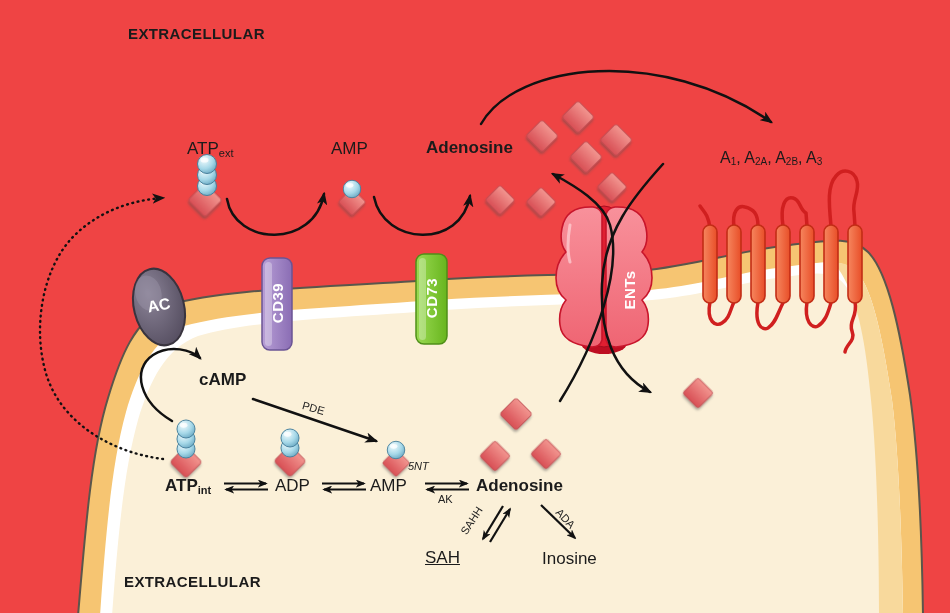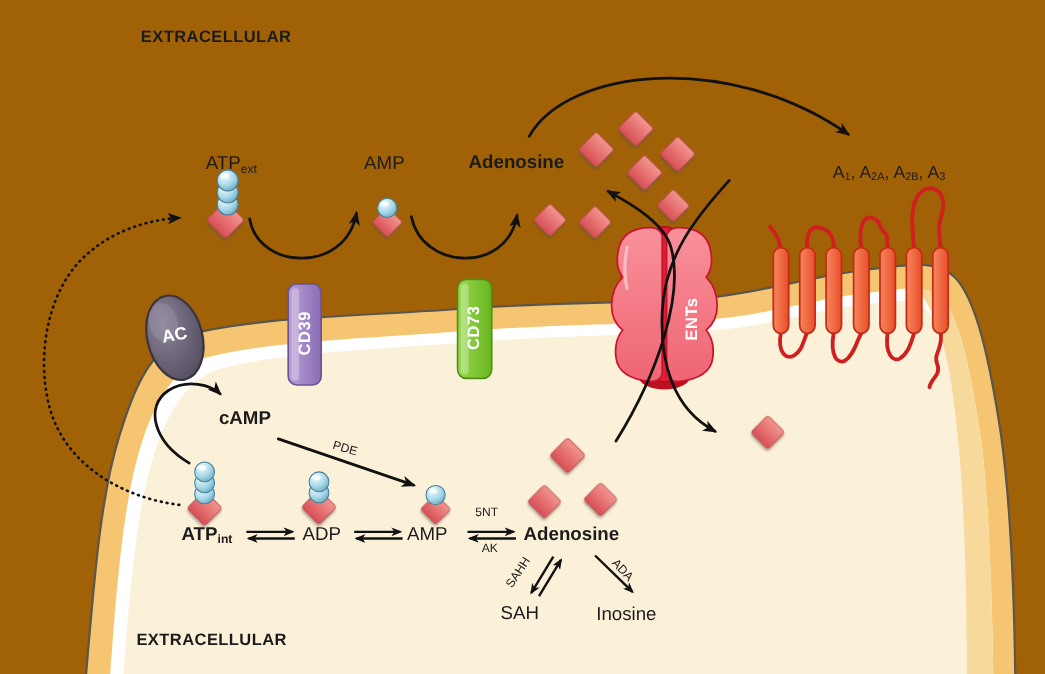--- a/index.html
+++ b/index.html
@@ -1,20 +1,20 @@
 <!DOCTYPE html>
 <html><head>
 <meta charset="utf-8">
 <style>
   html,body{margin:0;padding:0;}
   #stage{
     position:relative;
     width:950px;height:613px;
     overflow:hidden;
-    background:#a16207;
+    background:#ef4444;
     font-family:"Liberation Sans",sans-serif;
   }
   #stage svg{position:absolute;left:0;top:0;}
   .lbl{
     position:absolute;
     color:#1b1b1b;
     font-size:17px;
     white-space:nowrap;
     line-height:1.05;
     font-family:"Liberation Sans",sans-serif;
@@ -245,32 +245,32 @@
   </g>
 </svg>
 
 <div class="lbl compartment" style="left:128px;top:26px;">EXTRACELLULAR</div>
 <div class="lbl compartment" style="left:124px;top:574px;">EXTRACELLULAR</div>
 
 <div class="lbl" style="left:187px;top:140px;"><span>ATP</span><span class="sub">ext</span></div>
 <div class="lbl" style="left:331px;top:140px;">AMP</div>
 <div class="lbl bold" style="left:426px;top:139px;">Adenosine</div>
 
-<div class="lbl" style="left:720px;top:150px;font-size:16px;margin-left:37px;"><span>A</span><span class="subsm">1</span><span>, </span><span>A</span><span class="subsm">2A</span><span>, </span><span>A</span><span class="subsm">2B</span><span>, </span><span>A</span><span class="subsm">3</span></div>
+<div class="lbl" style="left:720px;top:150px;font-size:16px;"><span>A</span><span class="subsm">1</span><span>, </span><span>A</span><span class="subsm">2A</span><span>, </span><span>A</span><span class="subsm">2B</span><span>, </span><span>A</span><span class="subsm">3</span></div>
 
 <div class="lbl" style="left:199px;top:371px;font-weight:bold;">cAMP</div>
 <div class="lbl" style="left:165px;top:477px;font-weight:bold;"><span>ATP</span><span class="sub">int</span></div>
 <div class="lbl" style="left:275px;top:477px;">ADP</div>
 <div class="lbl" style="left:370px;top:477px;">AMP</div>
 <div class="lbl bold" style="left:476px;top:477px;">Adenosine</div>
-<div class="lbl" style="left:455px;top:549px;">SAH</div>
+<div class="lbl" style="left:425px;top:549px;text-decoration:underline;">SAH</div>
 <div class="lbl" style="left:542px;top:550px;">Inosine</div>
 
 <div class="lbl enzyme" style="left:302px;top:403px;transform:rotate(16deg);">PDE</div>
-<div class="lbl enzyme" style="left:432px;top:461px;">5NT</div>
+<div class="lbl enzyme" style="left:408px;top:461px;font-style:italic;">5NT</div>
 <div class="lbl enzyme" style="left:438px;top:494px;">AK</div>
 <div class="lbl enzyme centered" style="left:472px;top:521px;transform:translate(-50%,-50%) rotate(-57deg);">SAHH</div>
 <div class="lbl enzyme centered" style="left:565px;top:519px;transform:translate(-50%,-50%) rotate(47deg);">ADA</div>
 
 <div class="lbl bold centered" style="left:159px;top:306px;color:#fff;font-size:16px;transform:translate(-50%,-50%) rotate(-10deg);">AC</div>
 <div class="vlabel" style="left:277px;top:303px;">CD39</div>
 <div class="vlabel" style="left:431px;top:298px;">CD73</div>
 <div class="vlabel" style="left:629px;top:290px;">ENTs</div>
 
 </div>

